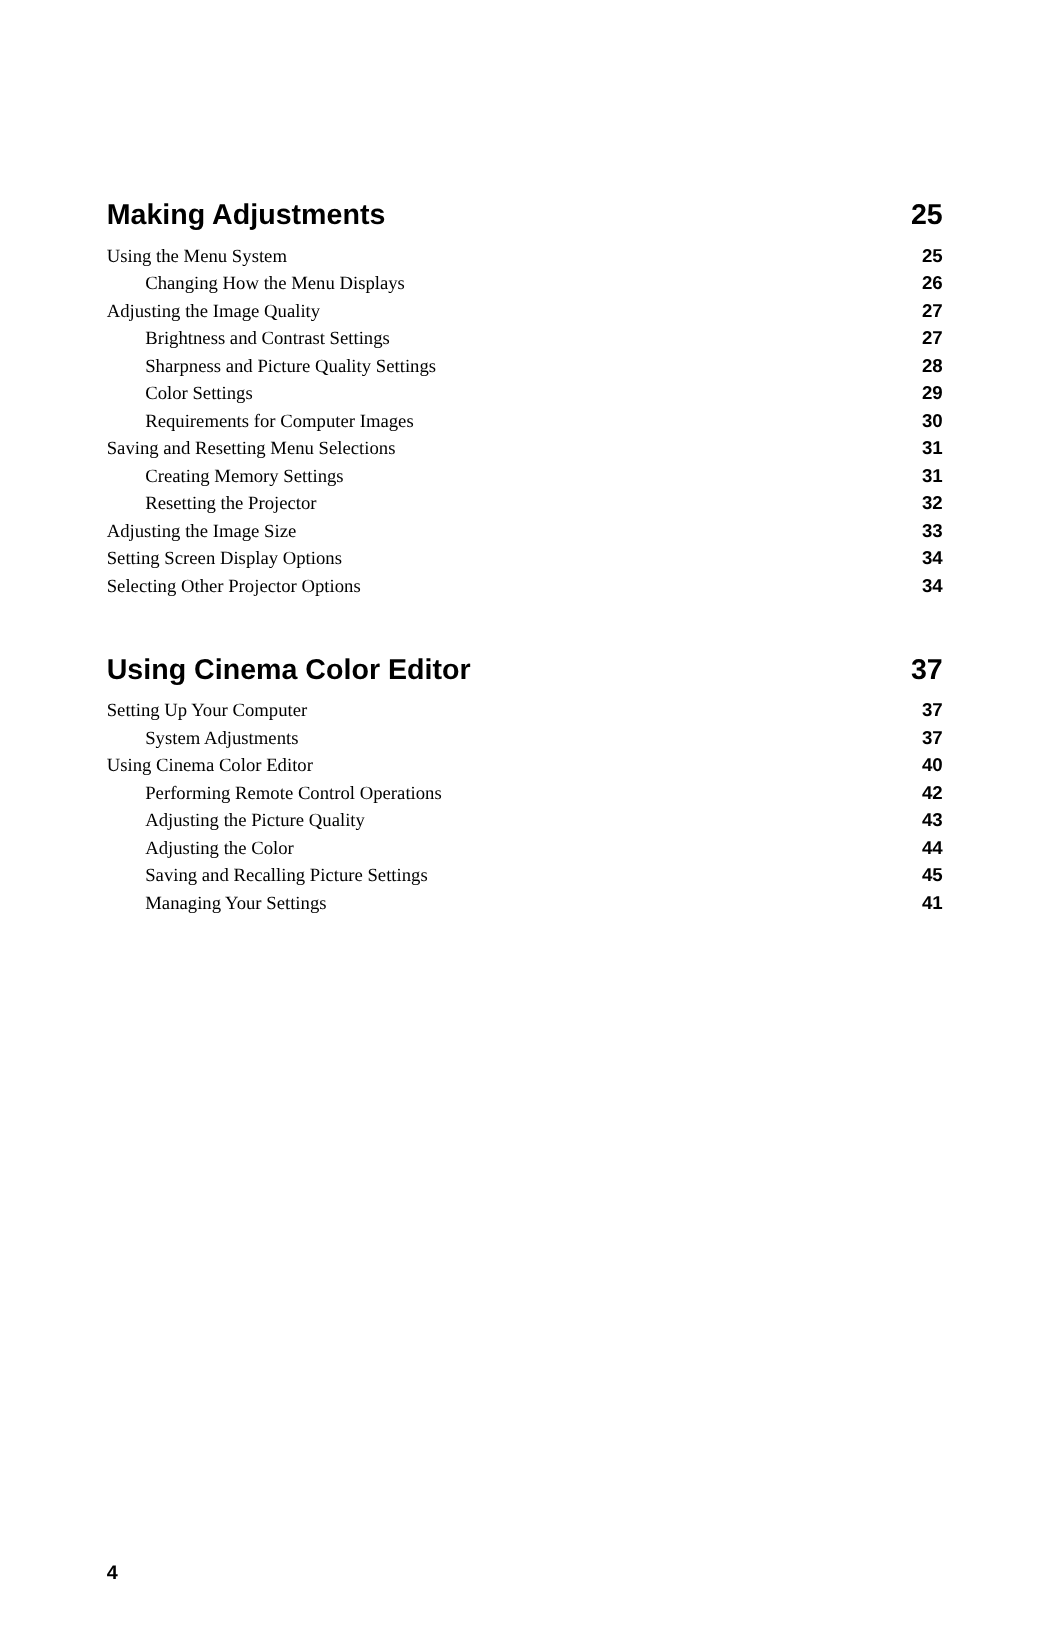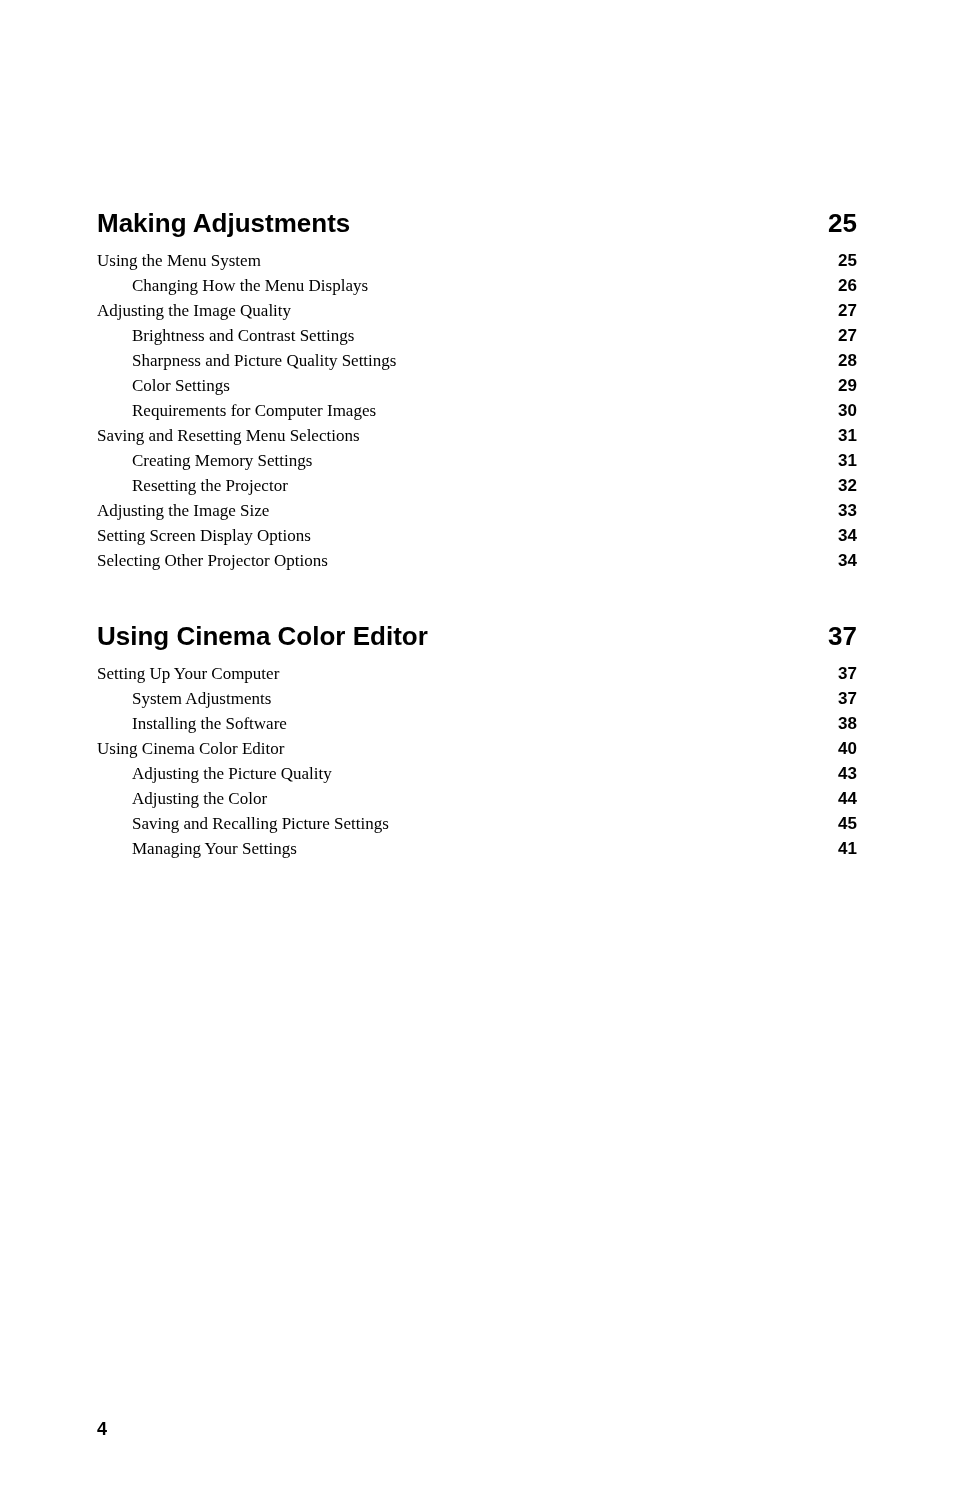--- a/index.html
+++ b/index.html
@@ -29,21 +29,20 @@
 
     .section-title {
       font-family: Arial, Helvetica, sans-serif;
       font-weight: bold;
       font-size: 26px;
       color: #000000;
       margin-bottom: 12px;
       display: flex;
       justify-content: space-between;
       align-items: flex-end;
-      margin-top: 28px;
     }
 
     .section-title .page-num {
       font-family: Arial, Helvetica, sans-serif;
       font-weight: bold;
       font-size: 26px;
     }
 
     .toc-entry {
       display: flex;
@@ -166,29 +165,29 @@
           <span class="page-num">37</span>
         </div>
         <div class="toc-entry level1">
           <span class="toc-label">Setting Up Your Computer</span>
           <span class="toc-page">37</span>
         </div>
         <div class="toc-entry level2">
           <span class="toc-label">System Adjustments</span>
           <span class="toc-page">37</span>
         </div>
-        <div class="toc-entry level2">
-          <span class="toc-label">Installing the Software</span>
-          <span class="toc-page">38</span>
-        </div>
         <div class="toc-entry level1">
           <span class="toc-label">Using Cinema Color Editor</span>
           <span class="toc-page">40</span>
         </div>
         <div class="toc-entry level2">
+          <span class="toc-label">Performing Remote Control Operations</span>
+          <span class="toc-page">42</span>
+        </div>
+        <div class="toc-entry level2">
           <span class="toc-label">Adjusting the Picture Quality</span>
           <span class="toc-page">43</span>
         </div>
         <div class="toc-entry level2">
           <span class="toc-label">Adjusting the Color</span>
           <span class="toc-page">44</span>
         </div>
         <div class="toc-entry level2">
           <span class="toc-label">Saving and Recalling Picture Settings</span>
           <span class="toc-page">45</span>

